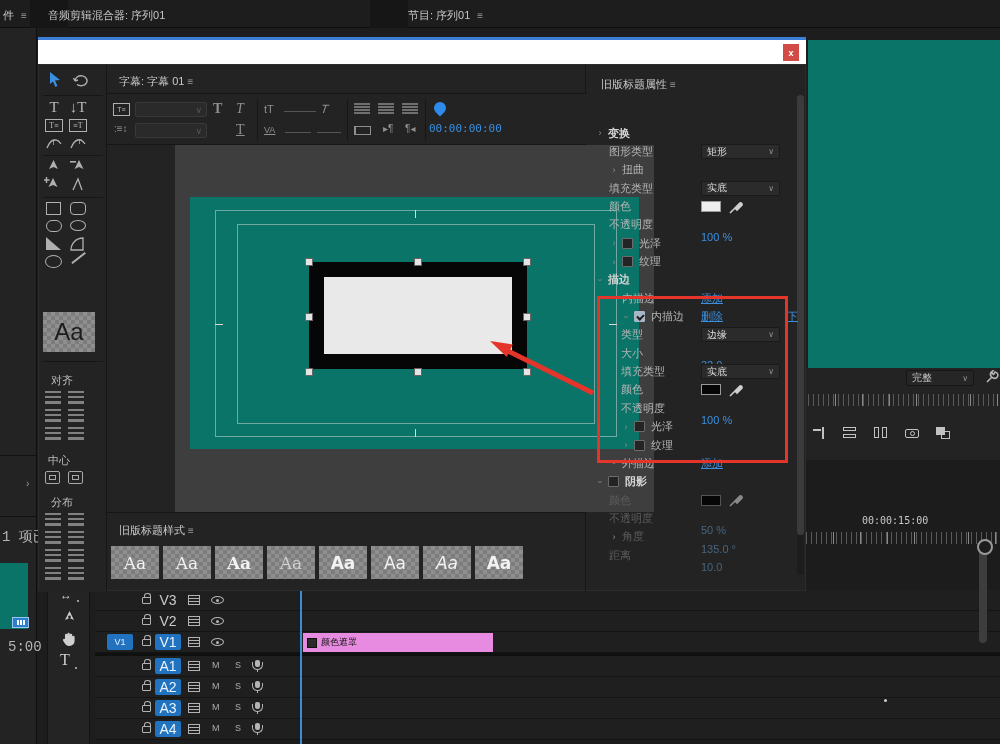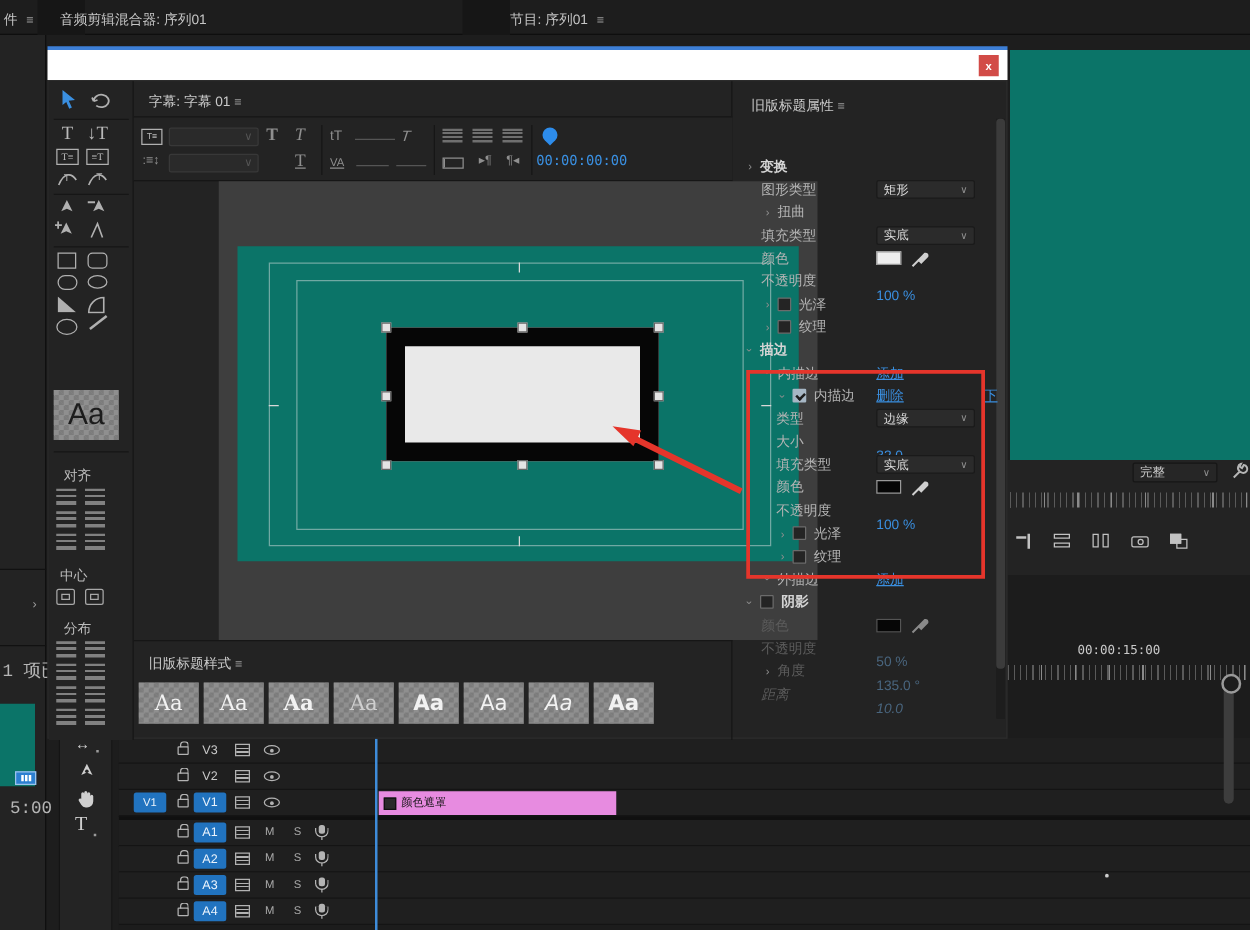--- a/index.html
+++ b/index.html
@@ -111,21 +111,21 @@
   
   .tl-toolstrip { position:absolute; left:47px; top:583px; width:43px; height:161px; background:#242424; border-left:1px solid #141414; border-right:1px solid #141414; z-index:3;}
   .tstool { position:absolute; left:12px; color:#cfcfcf; font-size:14px; }
   .tstool .dot { position:absolute; right:-7px; bottom:0; width:2px; height:2px; background:#9a9a9a; }
   .tracks { position:absolute; left:95px; top:590px; width:905px; height:154px; background:#1c1c1c; overflow:hidden; z-index:2; }
   .trow { position:relative; height:21px; background:#1f1f1f; border-bottom:1px solid #141414; }
   .trow.gap { height:3px; background:#101010; border:none; }
   .srcbadge { position:absolute; left:12px; top:2px; width:26px; height:16px; background:#2173bf; color:#e8f1fa; font-size:9px; display:flex; align-items:center; justify-content:center; border-radius:2px; }
   .icon-lock { position:absolute; left:47px; top:7px; width:9px; height:7px; border:1px solid #b3b3b3; border-radius:1px; }
   .icon-lock::before { content:""; position:absolute; left:1px; top:-5px; width:5px; height:4px; border:1px solid #b3b3b3; border-bottom:none; border-radius:3px 3px 0 0; }
-  .namebadge { position:absolute; left:60px; top:2px; width:26px; height:16px; font-size:10px; display:flex; align-items:center; justify-content:center; border-radius:2px; color:#c9c9c9; }
+  .namebadge { position:absolute; left:60px; top:2px; width:26px; height:16px; font-size:14px; display:flex; align-items:center; justify-content:center; border-radius:2px; color:#c9c9c9; }
   .namebadge.sel { background:#2173bf; color:#eaf3fc; }
   .icon-ins { position:absolute; left:93px; top:5px; width:12px; height:10px; border:1px solid #b3b3b3; background:linear-gradient(transparent 0 2px,#b3b3b3 2px 3px,transparent 3px 5px,#b3b3b3 5px 6px,transparent 6px); }
   .icon-eye { position:absolute; left:116px; top:6px; width:13px; height:8px; border:1px solid #b3b3b3; border-radius:50%; }
   .icon-eye::after { content:""; position:absolute; left:4px; top:2px; width:3px; height:3px; background:#b3b3b3; border-radius:50%; }
   .msbtn { position:absolute; top:4px; font-size:9px; color:#ababab; }
   .icon-mic { position:absolute; left:160px; top:4px; width:5px; height:7px; background:#b3b3b3; border-radius:2px; }
   .icon-mic::before { content:""; position:absolute; left:-3px; top:2px; width:9px; height:7px; border:1px solid #b3b3b3; border-top:none; border-radius:0 0 6px 6px; }
   .icon-mic::after { content:""; position:absolute; left:2px; top:9px; width:1px; height:3px; background:#b3b3b3; }
   .clip { position:absolute; left:208px; top:1px; width:190px; height:19px; background:#e78be0; color:#141414; font-size:9px; display:flex; align-items:center; padding-left:4px; gap:4px; }
   .clip .fx { width:10px; height:10px; background:#2a2a2a; border:1px solid #111; flex:none; }
@@ -600,21 +600,21 @@
           </div>
 
           <div class="prow dim" style="padding-left:18px;">
             <span class="ch">›</span>
             <span class="lbl">角度</span>
             <span class="pr-right">
                 <span class="val">135.0 °</span>
               </span>
           </div>
 
-          <div class="prow dim" style="padding-left:18px;font-style:italic;">
+          <div class="prow dim" style="padding-left:18px;">
             <span class="lbl">距离</span>
             <span class="pr-right">
                 <span class="val">10.0</span>
               </span>
           </div>
 
         </div>
       </div>
     </div>
   </div>

